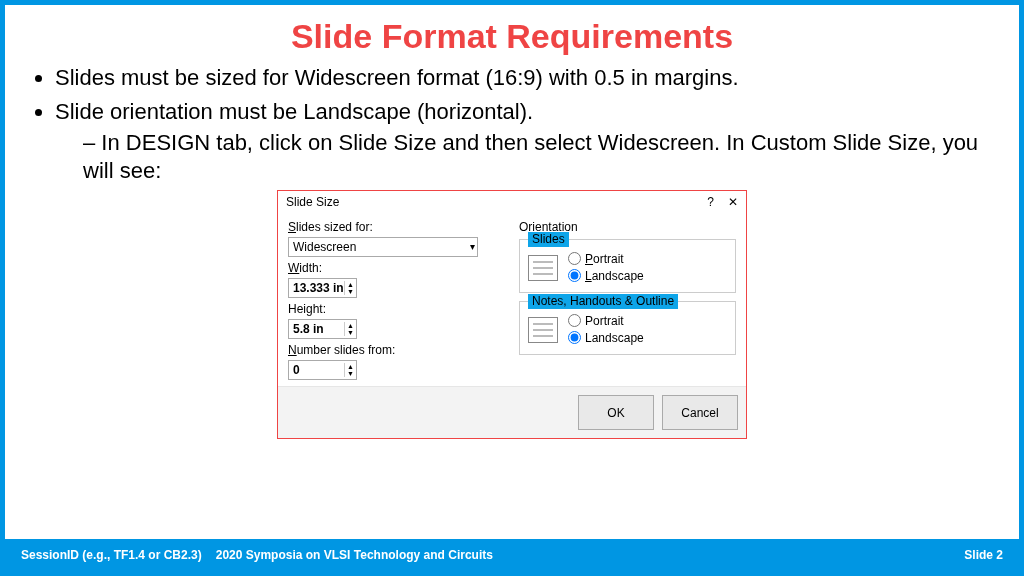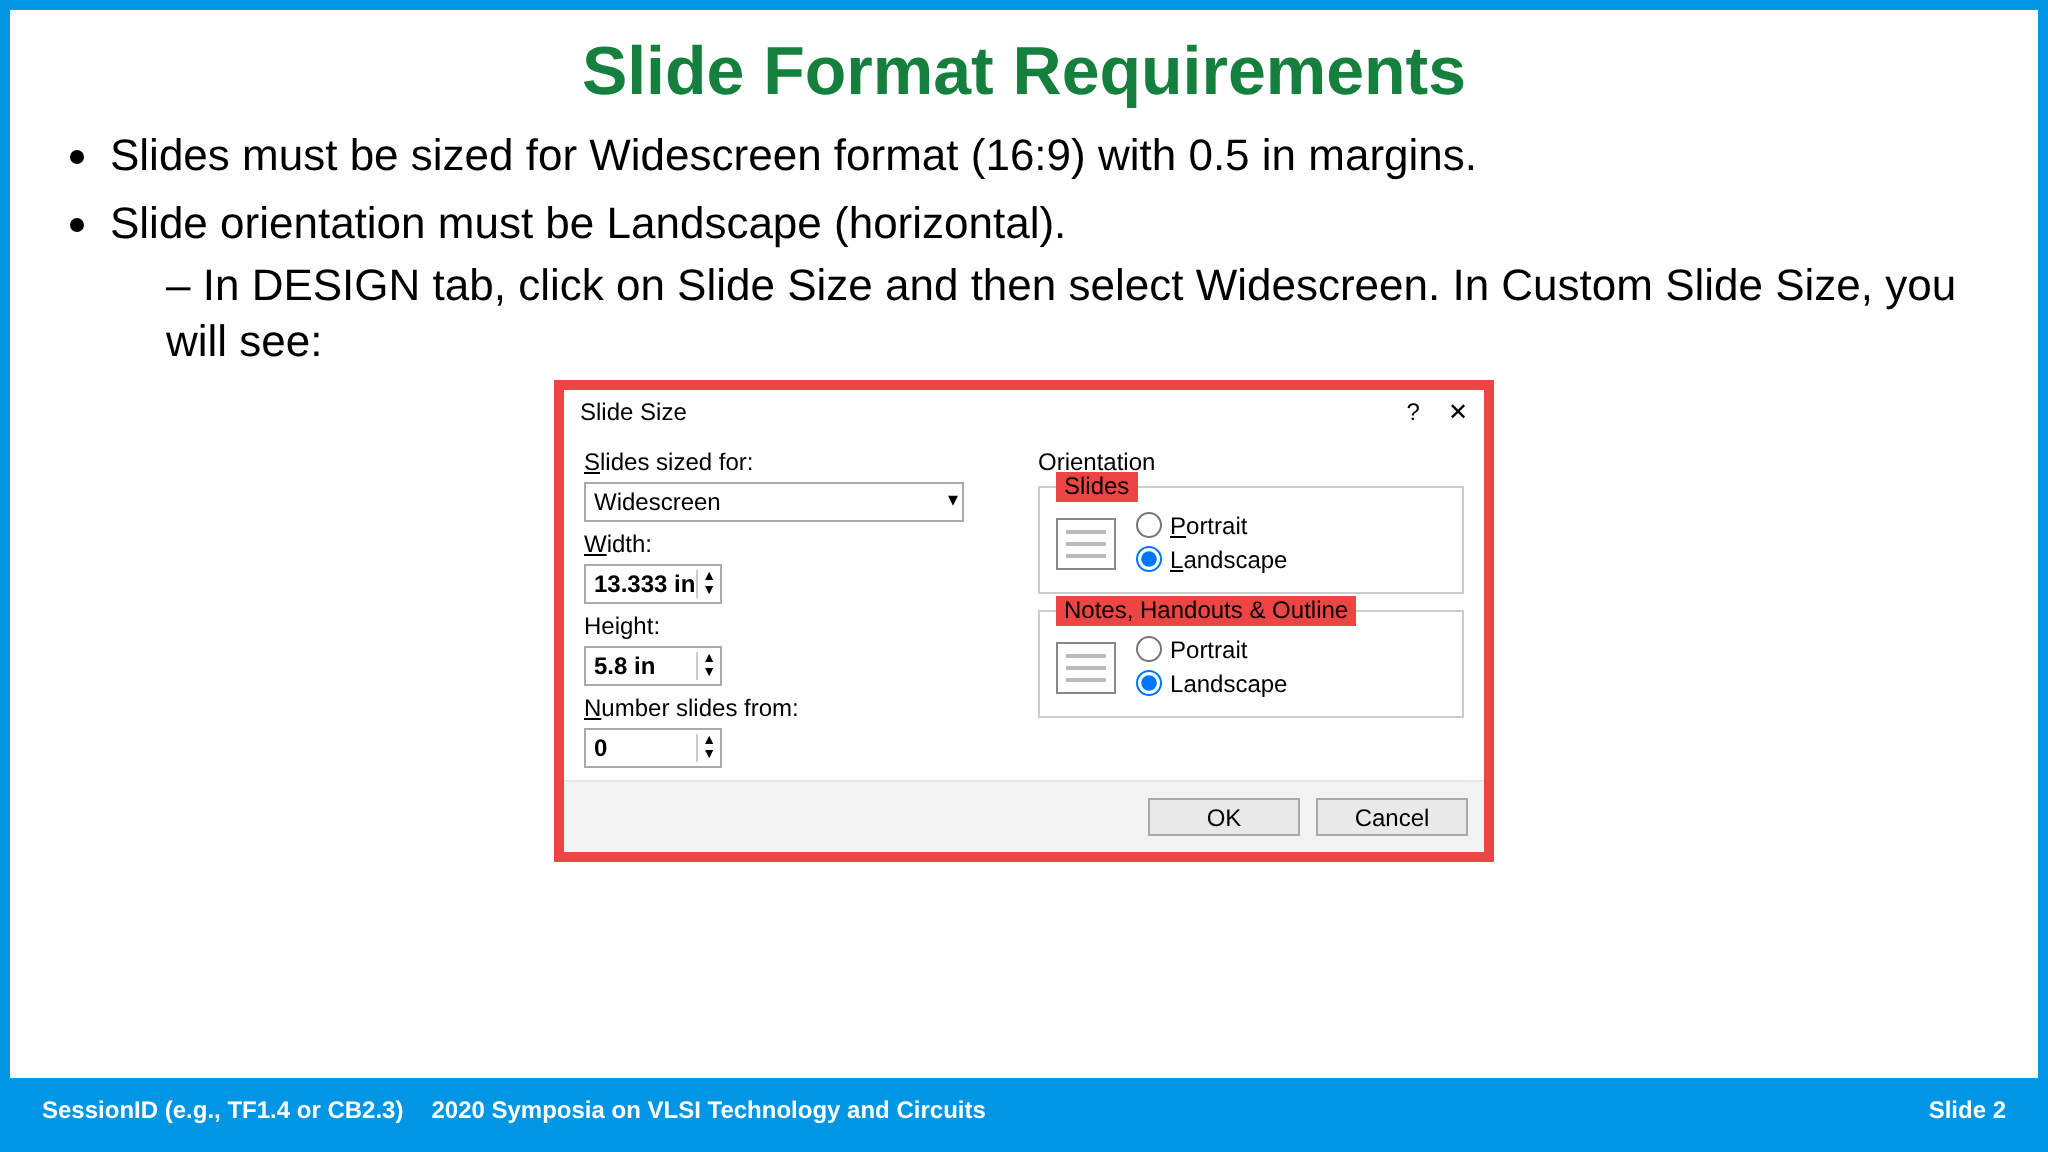--- a/index.html
+++ b/index.html
@@ -8,37 +8,37 @@
     width: 1024px; height: 576px;
     border: 5px solid #0096e3;
     position: relative;
     background: #fff;
     display: flex; flex-direction: column;
   }
   .title {
     text-align: center;
     font-size: 34px;
     font-weight: bold;
-    color: #15803d;
+    color: #ef4444;
     margin-top: 12px;
   }
   .body {
     padding: 8px 28px 0 28px;
     font-size: 22px;
     color: #000;
     line-height: 1.25;
   }
   .body ul { list-style: disc; padding-left: 22px; }
   .body ul li { margin-bottom: 6px; }
   .body ul ul { list-style: none; padding-left: 28px; margin-top: 4px; }
   .body ul ul li::before { content: "– "; }
   .dlg-wrap { display:flex; justify-content:center; margin-top:6px; }
   .dialog {
     width: 470px;
-    border: 5px solid #ef4444;
+    border: 1px solid #ef4444;
     background: #fff;
     font-family: "Segoe UI", Tahoma, sans-serif;
     font-size: 12px;
     color: #000;
   }
   .dlg-titlebar {
     display:flex; align-items:center;
     padding: 4px 8px 2px 8px;
     font-size: 12px;
   }
@@ -56,41 +56,41 @@
     text-align:center;
   }
   .combo { width: 190px; justify-content:space-between; padding:0 2px 0 4px; }
   .combo .chev { font-size:10px; }
   .spin { width: 69px; padding-left:4px; justify-content:space-between;font-weight:bold; }
   .spin .arrows { display:flex; flex-direction:column; font-size:7px; line-height:7px; border-left:1px solid #ccc; padding:0 2px; }
   .groupbox {
     border:1px solid #ccc; position:relative; padding:8px 8px 8px 8px; margin-bottom:8px;
   }
   .groupbox .legend {
-    position:absolute; top:-8px; left:8px; background:#ef4444; padding:0 4px; font-size:12px;
+    position:absolute; top:-8px; left:8px; background:#0ea5e9; padding:0 4px; font-size:12px;
   }
   .orient-row { display:flex; align-items:center; gap:10px; margin-top:4px; }
   .page-icon {
     width:30px; height:26px; border:1px solid #888; position:relative; background:#fff;
   }
   .page-icon::before, .page-icon::after, .page-icon .l3 {
     content:""; position:absolute; left:4px; right:4px; height:2px; background:#bbb;
   }
   .page-icon::before { top:5px; }
   .page-icon::after { top:11px; }
   .page-icon .l3 { top:17px; }
   .radios { display:flex; flex-direction:column; gap:2px; }
   .radio { display:flex; align-items:flex-start; gap:4px; }
   .radio input { margin:0; }
   .dlg-buttons {
     display:flex; justify-content:flex-end; gap:8px;
     padding:8px; border-top:1px solid #e6e6e6; background:#f3f3f3;
   }
   .dlg-buttons button {
-    width:76px; height:19px; font-size:12px;
+    width:76px; height:35px; font-size:12px;
     background:#e9e9e9; border:1px solid #aaa; cursor:default;
   }
   .footer {
     position:absolute; left:0; right:0; bottom:0;
     height:32px;
     background:#0096e3;
     color:#fff;
     display:flex; align-items:center;
     font-size:12px; font-weight:bold;
     padding: 0 16px;

